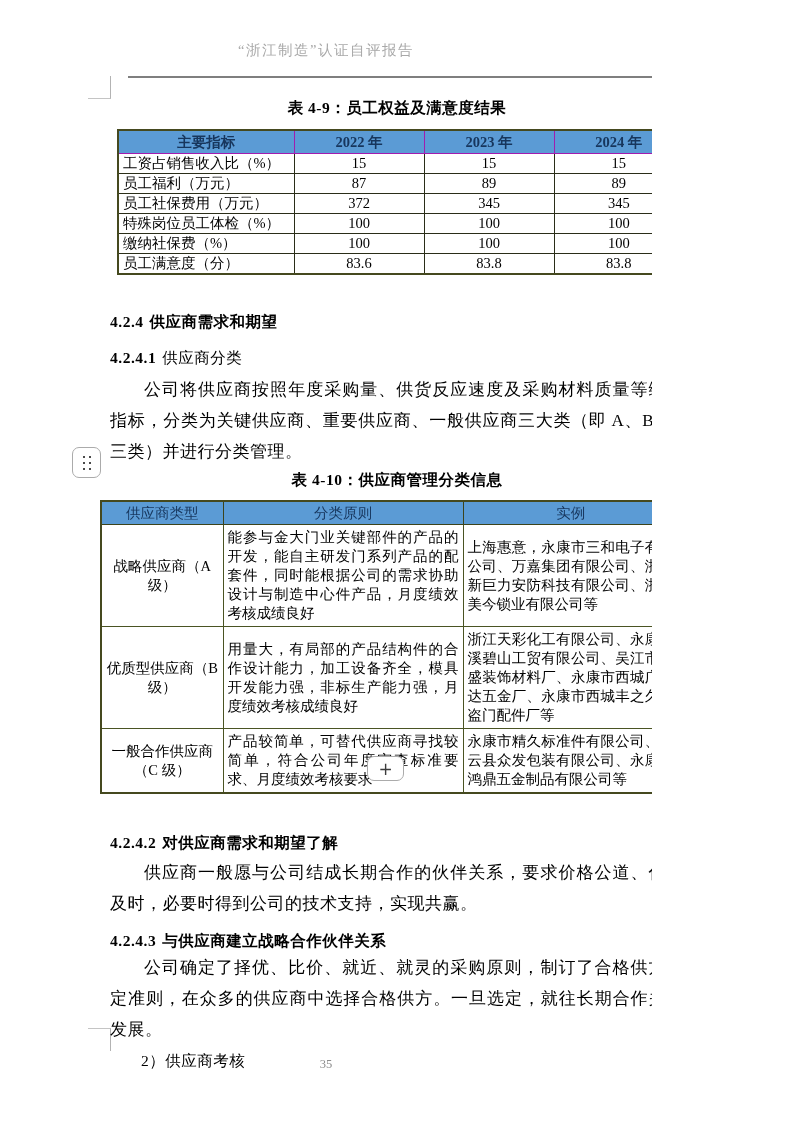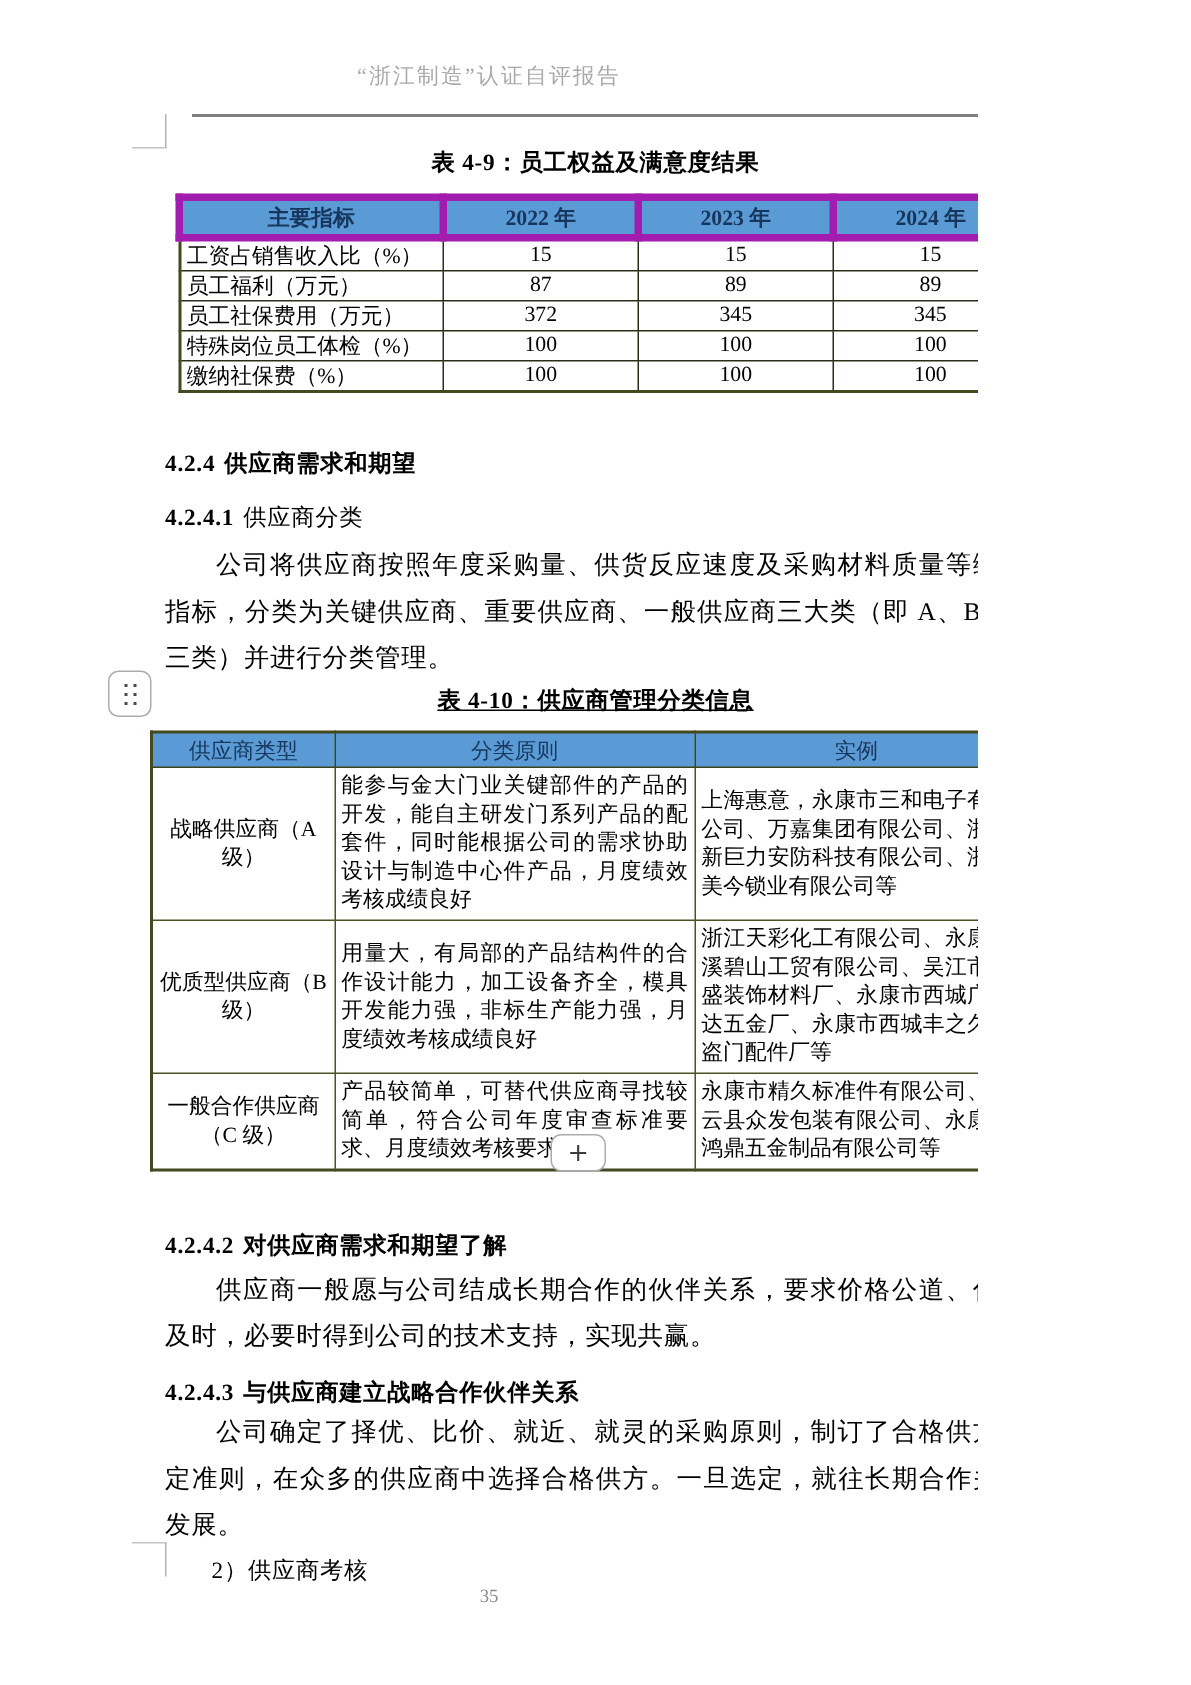--- a/index.html
+++ b/index.html
@@ -18,27 +18,27 @@
   .mark{position:absolute;width:22px;height:22px;}
   .mark.tl{left:88px;top:76px;border-right:1px solid #b3b3b3;border-bottom:1px solid #c4c4c4;}
   .mark.tr{left:684px;top:76px;border-left:1px solid #b3b3b3;border-bottom:1px solid #c4c4c4;}
   .mark.bl{left:88px;top:1028px;border-right:1px solid #b3b3b3;border-top:1px solid #c4c4c4;}
   .mark.br{left:684px;top:1028px;border-left:1px solid #b3b3b3;border-top:1px solid #c4c4c4;}
 
   .content{position:absolute;left:110px;top:96px;width:574px;}
 
   .caption{text-align:center;font-weight:bold;font-size:15.5px;letter-spacing:.5px;}
   #cap49{margin:2px 0 0;}
-  #cap410{margin:3px 0 0;text-decoration:underline;}
+  #cap410{margin:3px 0 0;}
 
   
   table.t49{border-collapse:collapse;table-layout:fixed;width:566px;margin:10px 0 0 7px;
             border:2px solid #45491f;}
   .t49 th{background:#5b9bd5;color:#17365d;font-weight:bold;font-size:14.5px;
-          border:5px solid #a21caf;height:22px;padding:0;}
+          border:1px solid #a21caf;height:22px;padding:0;}
   .t49 td{border:1px solid #2a2d18;font-size:14.5px;height:19px;padding:0 2px;}
   .t49 td.lbl{text-align:left;padding-left:4px;}
   .t49 td.val{text-align:center;font-family:"Liberation Serif",serif;}
 
   
   .sec-h{font-size:15.5px;font-weight:bold;letter-spacing:.5px;}
   .sec-h .sp{display:inline-block;width:6px;}
   .sec-sub{font-size:15.5px;letter-spacing:.5px;}
   .sec-sub .num{font-weight:bold;}
   .para{font-size:17px;line-height:31px;text-align:justify;text-indent:2em;
@@ -132,20 +132,26 @@
         <td class="val">100</td>
         <td class="val">100</td>
         <td class="val">100</td>
       </tr>
       <tr>
         <td class="lbl">缴纳社保费（%）</td>
         <td class="val">100</td>
         <td class="val">100</td>
         <td class="val">100</td>
       </tr>
+      <tr>
+        <td class="lbl">员工满意度（分）</td>
+        <td class="val">83.6</td>
+        <td class="val">83.8</td>
+        <td class="val">83.8</td>
+      </tr>
     </tbody>
       </table>
 
     <div id="h424" class="sec-h"><span>4.2.4</span><span class="sp"></span><span>供应商需求和期望</span></div>
 
     <div id="h4241" class="sec-sub"><span class="num">4.2.4.1</span><span class="sp" style="display:inline-block;width:6px;"></span><span>供应商分类</span></div>
 
     <p id="p4241" class="para">公司将供应商按照年度采购量、供货反应速度及采购材料质量等综合指标，分类为关键供应商、重要供应商、一般供应商三大类（即 A、B、C 三类）并进行分类管理。</p>
 
     <div id="cap410" class="caption">表 4-10：供应商管理分类信息</div>

